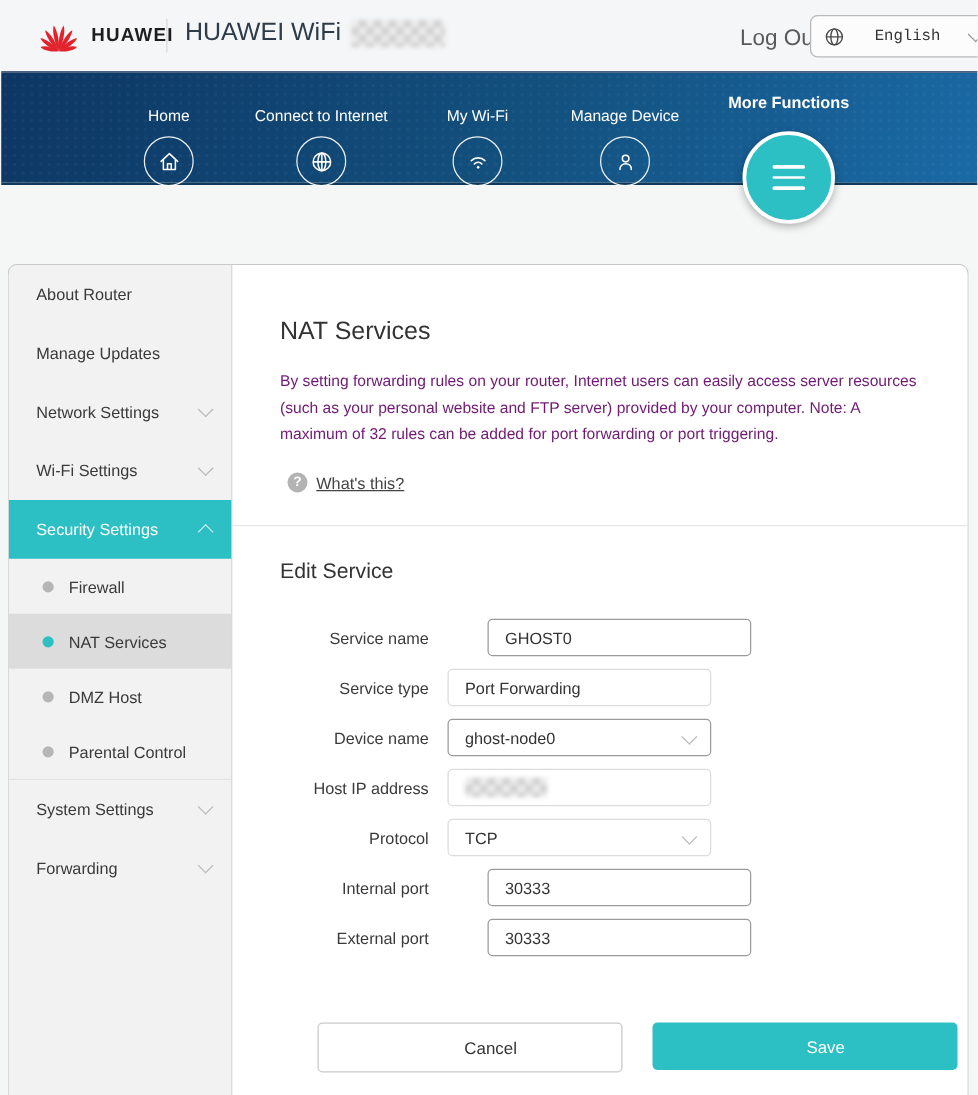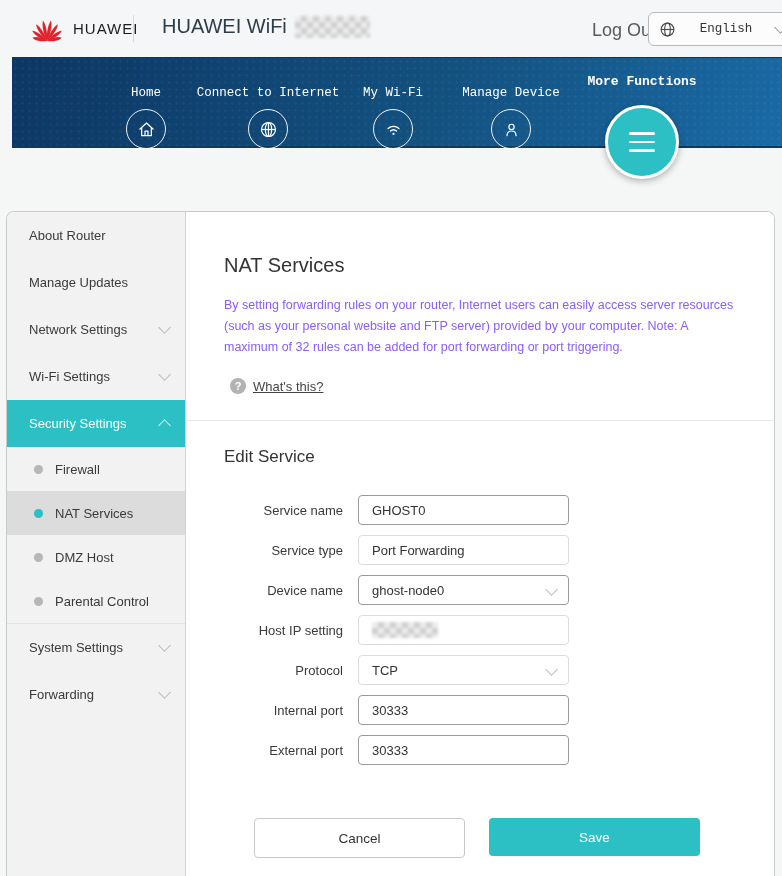--- a/index.html
+++ b/index.html
@@ -10,35 +10,35 @@
   }
   *{margin:0;padding:0;box-sizing:content-box;}
   html,body{width:782px;height:876px;}
   body{
     position:relative;overflow:hidden;background:#f5f6f6;
     font-family:"Liberation Sans",sans-serif;color:#333;
   }
   
   .topbar{position:absolute;top:0;left:0;right:0;height:57px;background:#f5f6f7;}
   .logo-wrap{position:absolute;left:28px;top:15px;display:flex;align-items:center;}
-  .logo-word{font-size:15px;font-weight:normal;letter-spacing:1px;color:#1d1d1d;margin-left:7px;}
+  .logo-word{font-size:15px;font-weight:bold;letter-spacing:1px;color:#1d1d1d;margin-left:7px;}
   .head-divider{position:absolute;left:133px;top:15px;width:1px;height:27px;background:#d9d9d9;}
-  .product{position:absolute;left:148px;top:15px;font-size:20px;color:#2e3b49;display:flex;align-items:center;margin-left:14px;}
+  .product{position:absolute;left:148px;top:15px;font-size:20px;color:#2e3b49;display:flex;align-items:center;}
   .mosaic-title{display:inline-block;width:75px;height:22px;margin-left:8px;}
   .logout{position:absolute;left:592px;top:20px;font-size:18px;color:#5a5a5a;cursor:pointer;text-align:center;}
   .lang{position:absolute;left:648px;top:12px;width:152px;height:32px;border:1px solid #b9b9b9;
         border-radius:6px;background:#fcfcfc;display:flex;align-items:center;cursor:pointer;}
   .lang .lang-label{flex:1;text-align:center;font-size:12.5px;color:#333;font-family:Liberation Mono, monospace;}
   
-  .mainnav{position:absolute;top:57px;left:12px;right:0;height:88px;
+  .mainnav{position:absolute;top:57px;left:1px;right:0;height:88px;
     background:
       radial-gradient(rgba(255,255,255,0.045) 1px, transparent 1.3px),
       linear-gradient(115deg,var(--nav-dark) 0%,#13517f 55%,var(--nav-light) 100%);
     background-size:7px 7px,100% 100%;
-    border-top:1px solid #16325c;border-bottom:2px solid #0f3a5b;font-family:Liberation Mono, monospace;}
+    border-top:1px solid #16325c;border-bottom:2px solid #0f3a5b;}
   .nav-item{position:absolute;width:150px;top:28px;text-align:center;color:#fff;cursor:pointer;}
   .nav-item .nav-label{display:block;font-size:12.5px;margin-bottom:9px;}
   .nav-icon-ring{width:38px;height:38px;border:1.5px solid rgba(255,255,255,.92);border-radius:50%;
     margin:0 auto;display:flex;align-items:center;justify-content:center;}
   .more-label{position:absolute;left:555px;top:16px;width:150px;text-align:center;
     color:#fff;font-size:13px;font-weight:bold;cursor:pointer;}
   .more-circle{position:absolute;left:593px;top:47px;width:68px;height:68px;border-radius:50%;
     background:var(--accent);border:3px solid #fff;box-shadow:0 2px 7px rgba(0,0,0,.3);
     display:flex;flex-direction:column;align-items:center;justify-content:center;cursor:pointer;z-index:5;}
   .hline{width:26px;height:2.6px;background:#fff;border-radius:2px;margin:2.9px 0;}
@@ -56,45 +56,45 @@
   .bullet{width:9px;height:9px;border-radius:50%;background:#b6b6b6;margin-right:12px;flex:none;}
   .sub-item.selected{background:#dcdcdc;}
   .sub-item.selected .bullet{background:var(--accent);}
   
   .chev{display:inline-block;width:8px;height:8px;border-right:1.6px solid #b9b9b9;
     border-bottom:1.6px solid #b9b9b9;transform:rotate(45deg);margin-top:-4px;}
   .chev.up{transform:rotate(-135deg);border-color:#cdeff0;margin-top:4px;}
   
   .content{position:absolute;left:179px;top:0;right:0;bottom:0;background:#fff;}
   .page-title{margin:42px 0 0 38px;font-size:20px;color:#333;font-weight:normal;}
-  .desc{margin:18px 38px 0 38px;width:512px;font-size:12.5px;color:#8b5cf6;line-height:21px;}
+  .desc{margin:18px 38px 0 38px;width:512px;font-size:12.5px;color:#701a75;line-height:21px;}
   .help{margin:20px 0 0 44px;display:flex;align-items:center;width:110px;cursor:pointer;}
   .qicon{width:16px;height:16px;border-radius:50%;background:#b3b3b3;color:#fff;
     font-size:11px;font-weight:bold;display:flex;align-items:center;justify-content:center;flex:none;}
   .help-link{margin-left:7px;font-size:13px;color:#444;text-decoration:underline;}
   .hr{height:1px;background:#e8e8e8;margin-top:26px;}
   .section-title{margin:26px 0 0 38px;font-size:17px;color:#333;font-weight:normal;}
   .form{margin-top:28px;}
   .frow{display:flex;align-items:center;margin-bottom:10px;padding-left:38px;}
   .flabel{width:119px;text-align:right;font-size:13px;color:#3a3a3a;margin-right:15px;flex:none;}
   .field{width:182px;height:28px;border:1px solid #9b9b9b;border-radius:4px;font-size:13px;color:#333;
     padding:0 14px 0 13px;display:flex;align-items:center;position:relative;background:#fff;}
-  input.field{width:182px;outline:none;font-family:"Liberation Sans",sans-serif;}
+  input.field{width:182px;outline:none;font-family:"Liberation Sans",sans-serif;margin-left:32px;}
   .field.light{border-color:#dcdcdc;}
   .field .chev{position:absolute;right:12px;top:13px;}
   .mosaic{width:66px;height:16px;}
   .mosaic,.mosaic-title{
     background-image:
       linear-gradient(45deg,#cfcfcf 25%,transparent 25%,transparent 75%,#cfcfcf 75%),
       linear-gradient(45deg,#cfcfcf 25%,#ececec 25%,#ececec 75%,#cfcfcf 75%);
     background-size:12px 12px;background-position:0 0,6px 6px;
     filter:blur(1.5px);border-radius:2px;}
   .btns{display:flex;padding-left:68px;margin-top:53px;}
   .btn{width:211px;height:38px;border-radius:4px;font-size:13.5px;display:flex;align-items:center;
-    justify-content:center;cursor:pointer;border:none;font-family:"Liberation Sans",sans-serif;}
+    justify-content:center;cursor:pointer;border:none;font-family:"Liberation Sans",sans-serif;padding-left:33px;}
   .btn.cancel{width:209px;border:1px solid #c9c9c9;background:#fff;color:#333;margin-right:24px;}
   .btn.save{background:var(--accent);color:#fff;}
   svg{display:block;}
 </style>
 </head>
 <body>
 
 <header class="topbar">
   <div class="logo-wrap">
     <span>
@@ -253,21 +253,21 @@
         </div>
       </div>
       <div class="frow">
         <span class="flabel">Device name</span>
         <div class="field">
           <span>ghost-node0</span>
           <span class="chev"></span>
         </div>
       </div>
       <div class="frow">
-        <span class="flabel">Host IP setting</span>
+        <span class="flabel">Host IP address</span>
         <div class="field light">
           <span class="mosaic"></span>
         </div>
       </div>
       <div class="frow">
         <span class="flabel">Protocol</span>
         <div class="field light">
           <span>TCP</span>
           <span class="chev"></span>
         </div>

